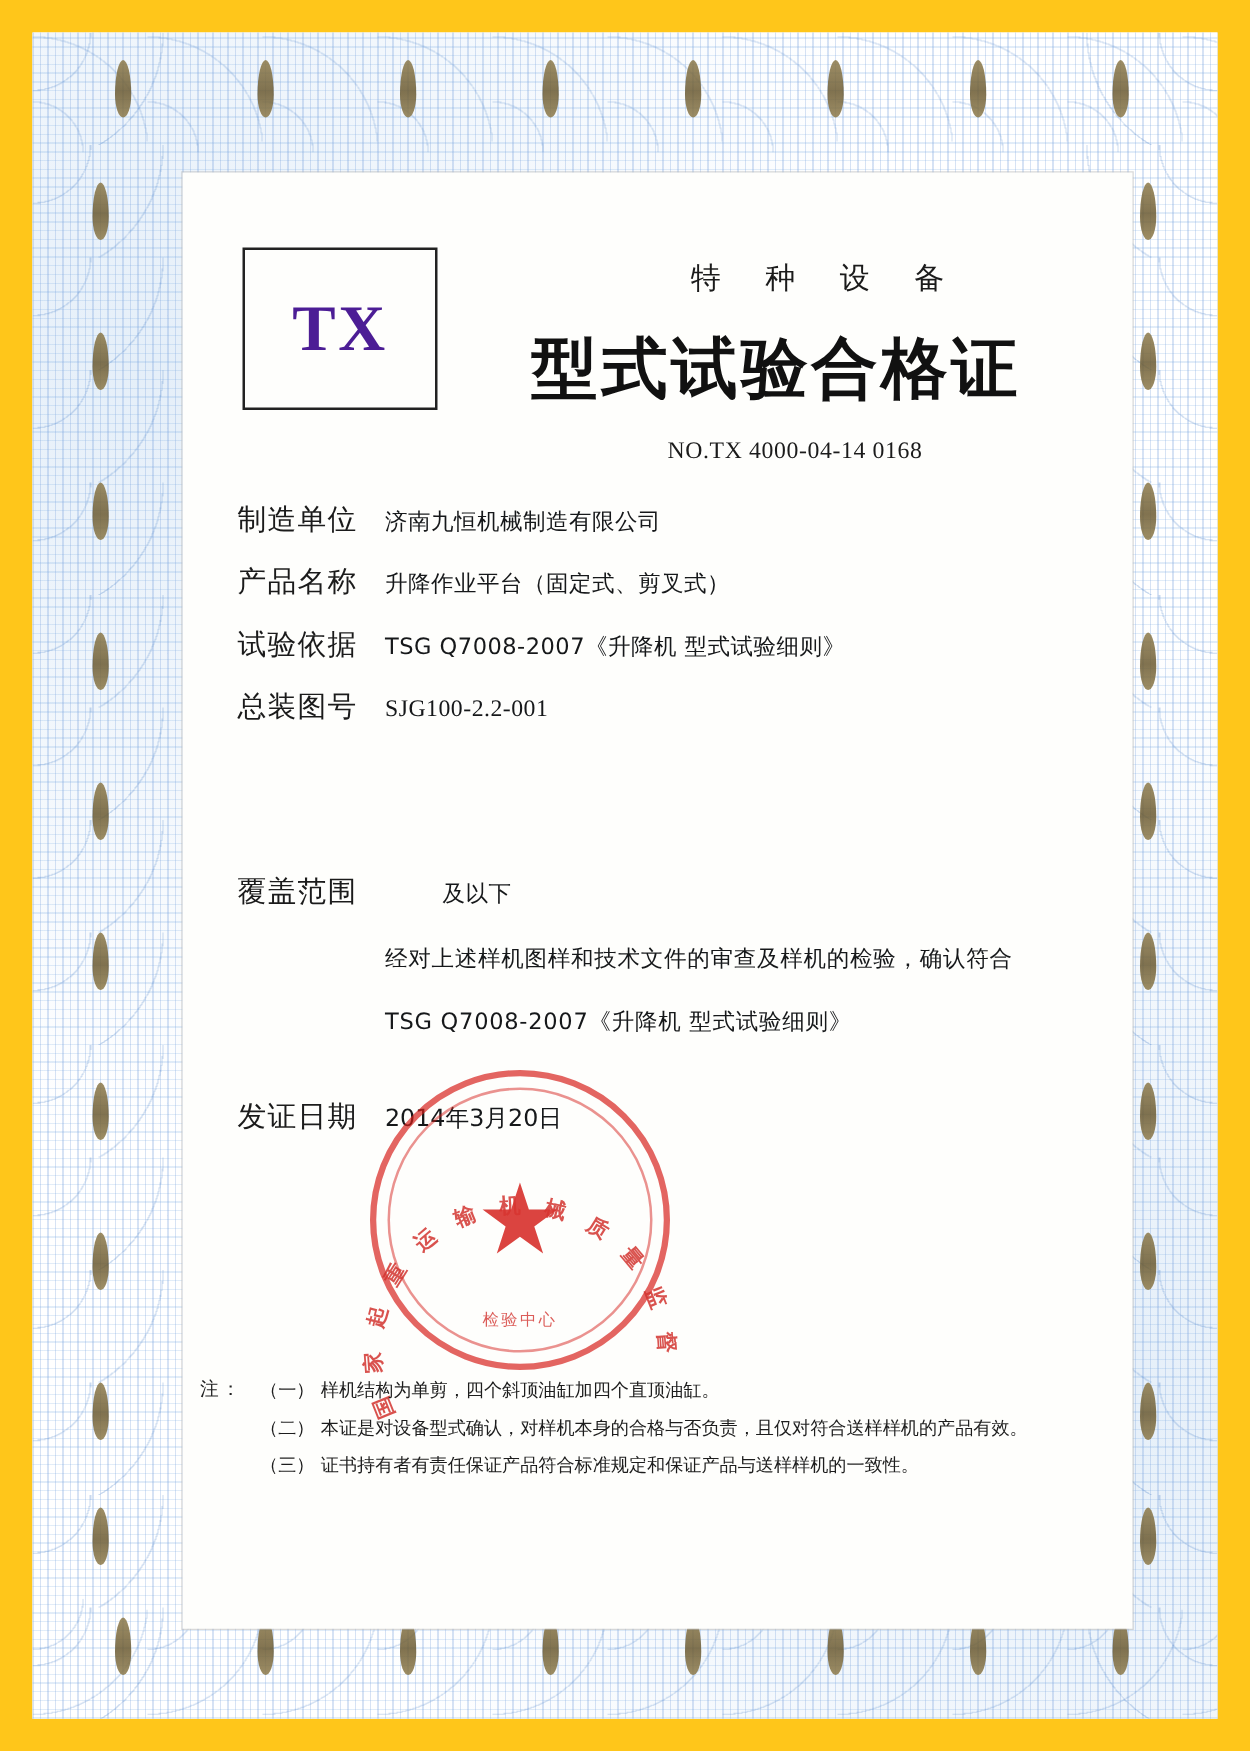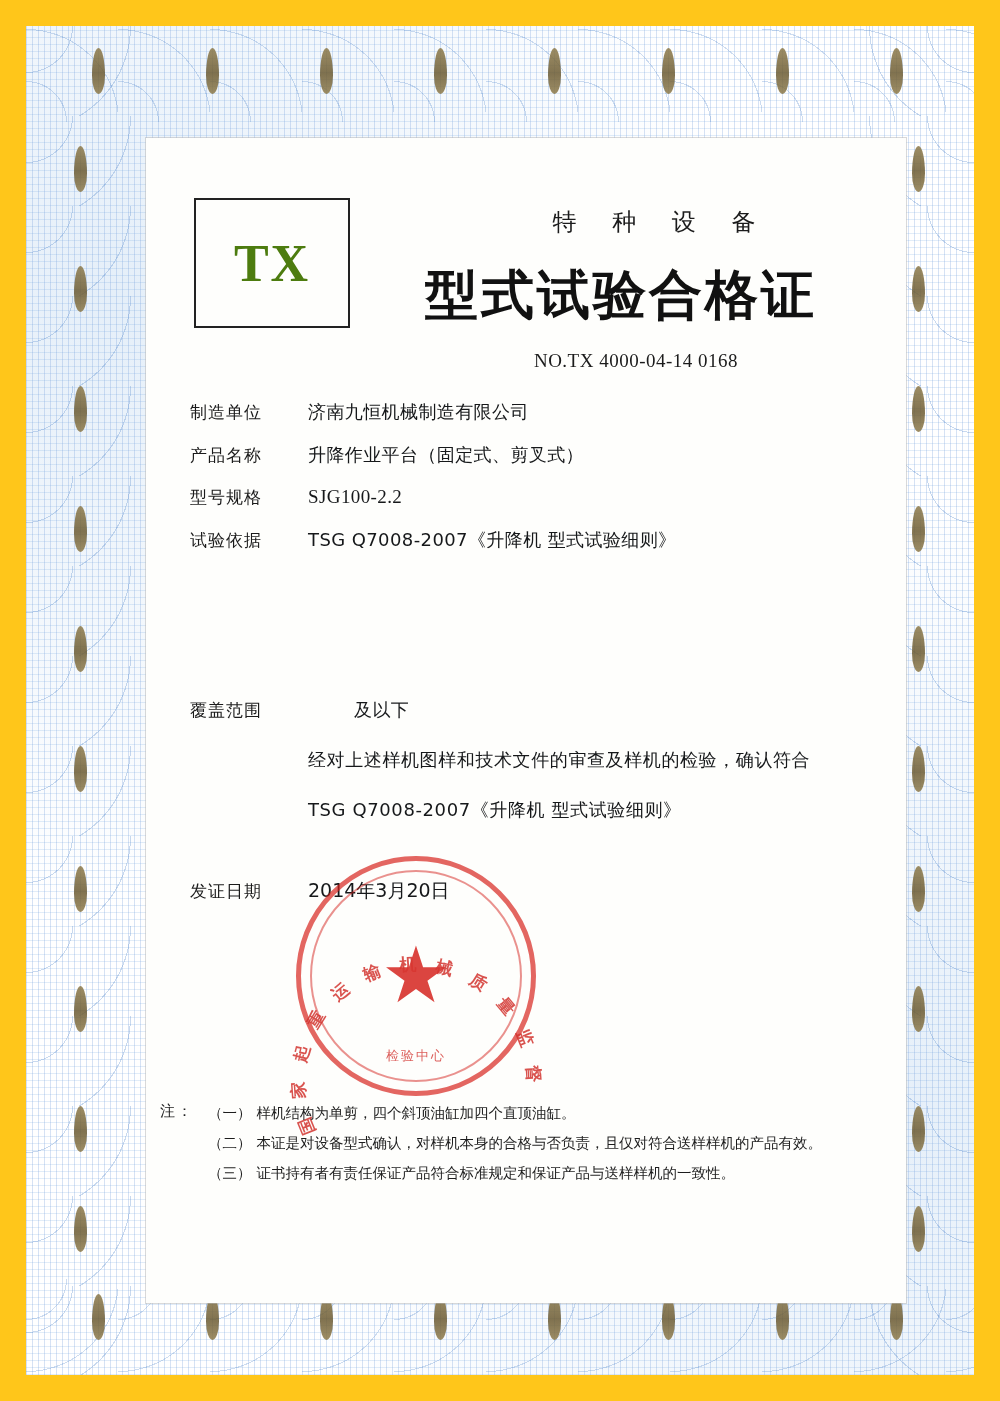--- a/index.html
+++ b/index.html
@@ -98,21 +98,21 @@
     border: 2px solid #222;
     display: flex;
     align-items: center;
     justify-content: center;
   }
   .tx-box span {
     font-family: "Liberation Serif", serif;
     font-weight: bold;
     font-size: 52px;
     letter-spacing: 2px;
-    color: #4d7c0f;
+    color: #4c1d95;
   }
   .title-small {
     position: absolute;
     left: 300px; top: 68px;
     width: 430px;
     text-align: center;
     font-family: "DejaVu Sans", sans-serif;
     font-size: 24px;
     letter-spacing: 14px;
     color: #1b1b1b;
@@ -145,21 +145,21 @@
   }
   .field-row {
     display: flex;
     align-items: baseline;
     margin-bottom: 19px;
   }
   .field-label {
     width: 118px;
     flex: 0 0 118px;
     font-family: "DejaVu Sans", sans-serif;
-    font-size: 17px;
+    font-size: 23px;
     color: #1b1b1b;
     letter-spacing: 1px;
   }
   .field-value {
     font-family: "DejaVu Sans", sans-serif;
     font-size: 18px;
     color: #16181a;
     letter-spacing: .4px;
   }
   .field-value.serif { font-family: "Liberation Serif", serif; font-size: 19px; }
@@ -350,26 +350,26 @@
       <div class="fields">
         <div class="field-row">
           <div class="field-label">制造单位</div>
           <div class="field-value">济南九恒机械制造有限公司</div>
         </div>
         <div class="field-row">
           <div class="field-label">产品名称</div>
           <div class="field-value">升降作业平台（固定式、剪叉式）</div>
         </div>
         <div class="field-row">
-          <div class="field-label">型号规格</div>
-          <div class="field-value serif">SJG100-2.2</div>
-        </div>
-        <div class="field-row">
           <div class="field-label">试验依据</div>
           <div class="field-value">TSG Q7008-2007《升降机 型式试验细则》</div>
+        </div>
+        <div class="field-row">
+          <div class="field-label">总装图号</div>
+          <div class="field-value serif">SJG100-2.2-001</div>
         </div>
       </div>
 
       <div class="coverage">
         <div class="coverage-row">
           <div class="field-label">覆盖范围</div>
           <div class="field-value gap-val">及以下</div>
         </div>
         <div class="coverage-line">经对上述样机图样和技术文件的审查及样机的检验，确认符合</div>
         <div class="coverage-line">TSG Q7008-2007《升降机 型式试验细则》</div>

